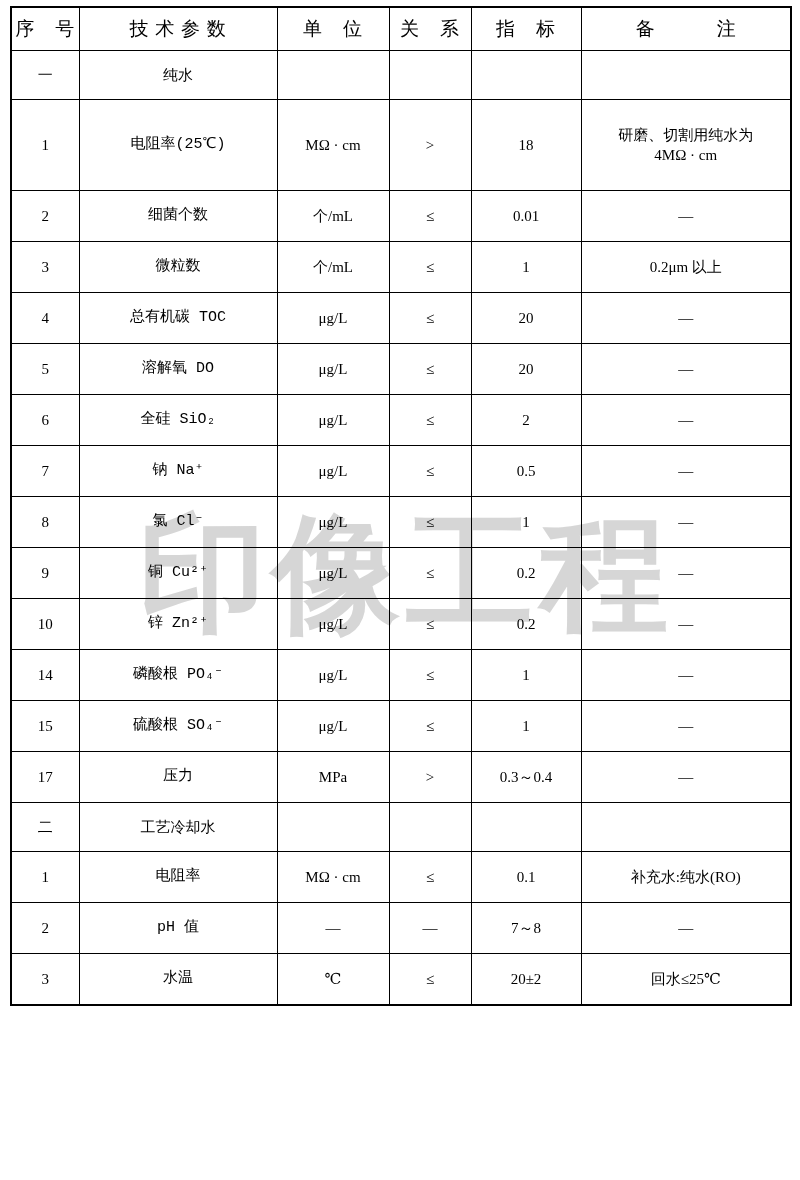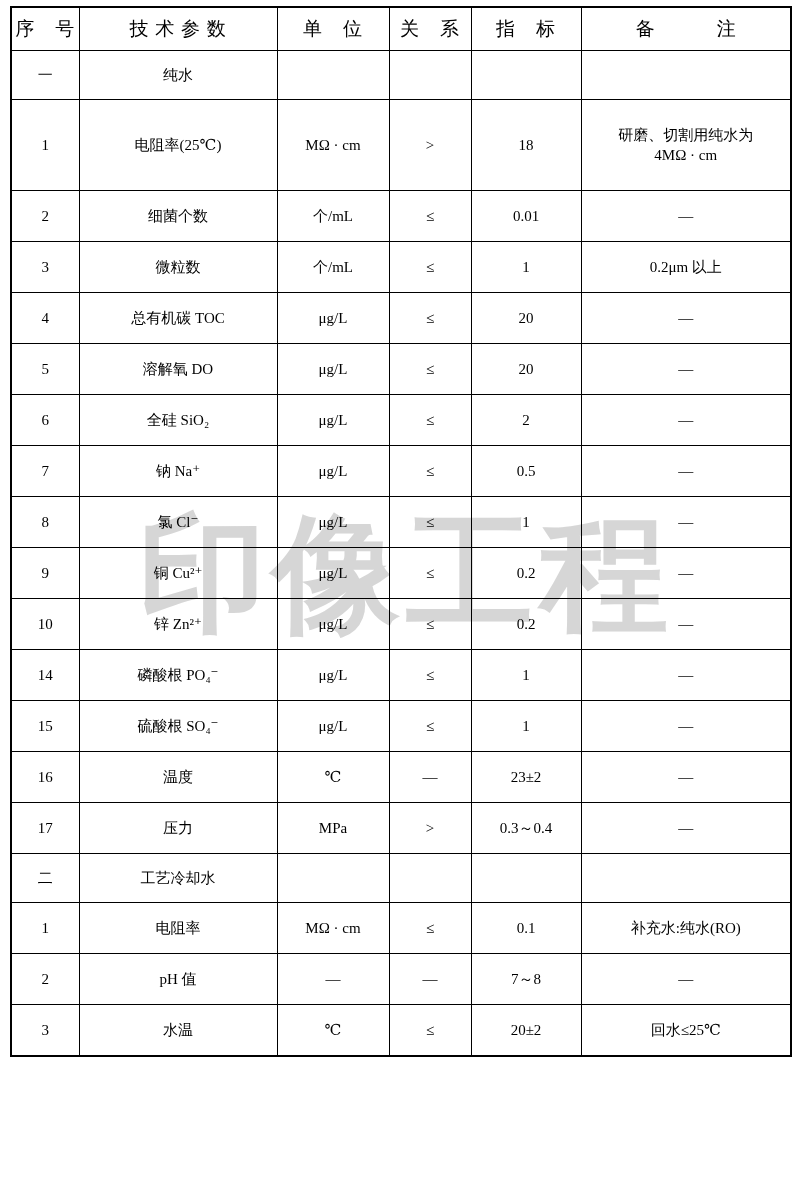--- a/index.html
+++ b/index.html
@@ -57,21 +57,21 @@
   }
   tr.head td.sp {
     letter-spacing: 8px;
     text-indent: 8px;
   }
   tr.r td { height: 46px; }
   tr.tall td { height: 86px; }
   tr.group td { height: 44px; }
 
   .idx { font-size: 15px; }
-  .param { font-size: 16px; }
+  .param { font-size: 16px; font-family: Liberation Mono, monospace; }
   .unit { font-size: 15px; }
   .rel { font-size: 17px; }
   .val { font-size: 15px; }
   .note { font-size: 15px; }
   .note .ln { display: block; }
   .grp-name { font-size: 16px; }
 
   
   .watermark {
     position: absolute;
@@ -241,30 +241,20 @@
           <td class="idx">15</td>
           <td class="param">硫酸根 SO₄⁻</td>
           <td class="unit">μg/L</td>
           <td class="rel">≤</td>
           <td class="val">1</td>
           <td class="note">
             <span class="ln">—</span>
           </td>
         </tr>
         <tr class="r">
-          <td class="idx">16</td>
-          <td class="param">温度</td>
-          <td class="unit">℃</td>
-          <td class="rel">—</td>
-          <td class="val">23±2</td>
-          <td class="note">
-            <span class="ln">—</span>
-          </td>
-        </tr>
-        <tr class="r">
           <td class="idx">17</td>
           <td class="param">压力</td>
           <td class="unit">MPa</td>
           <td class="rel">&gt;</td>
           <td class="val">0.3～0.4</td>
           <td class="note">
             <span class="ln">—</span>
           </td>
         </tr>
         <tr class="group">

